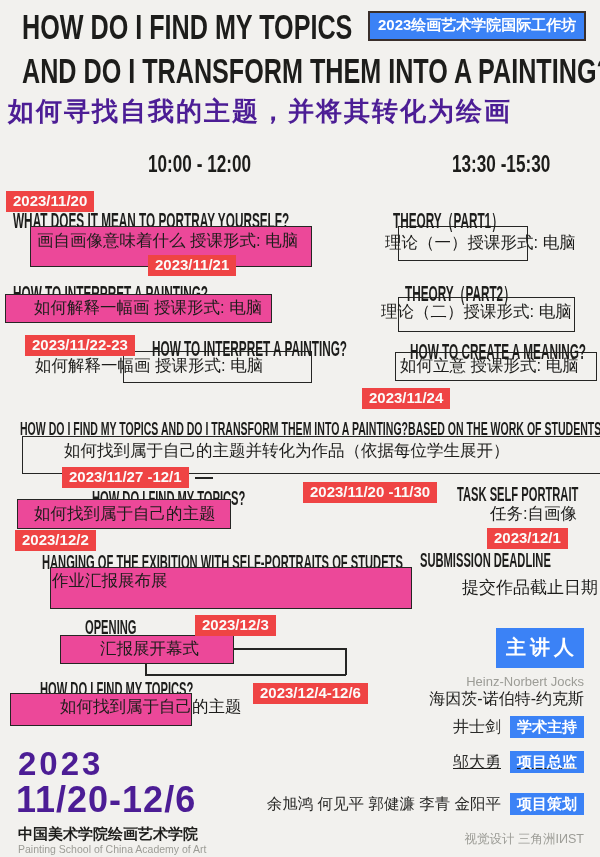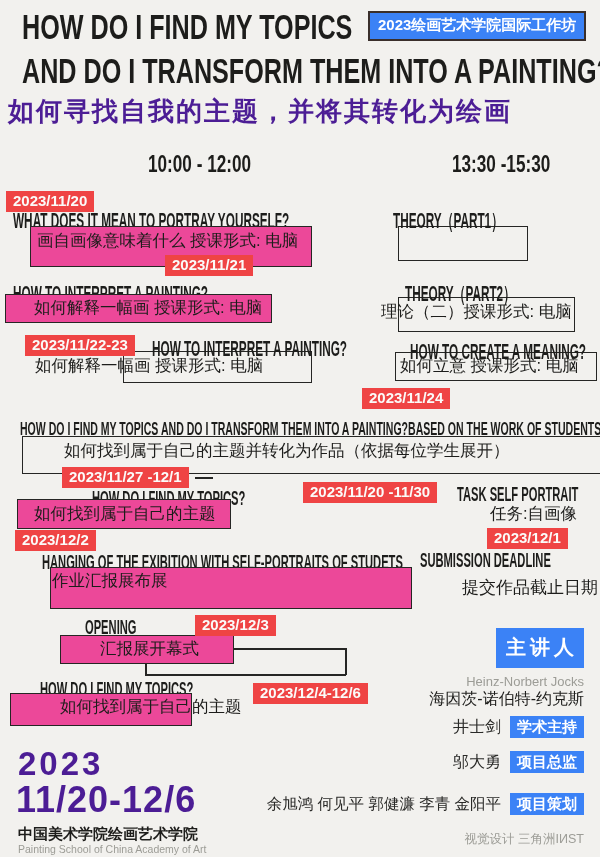--- a/index.html
+++ b/index.html
@@ -42,22 +42,23 @@
   <div class="abs time" style="left:148px;top:153px;">10:00 - 12:00</div>
   <div class="abs time" style="left:452px;top:153px;">13:30 -15:30</div>
 
   <div class="abs badge" style="left:6px;top:191px;">2023/11/20</div>
   <div class="abs e" style="left:13px;top:210px;">WHAT DOES IT MEAN TO PORTRAY YOURSELF?</div>
   <div class="abs boxf" style="left:30px;top:226px;width:280px;height:39px;">
     <div class="cjk" style="padding:3px 0 0 6px;">画自画像意味着什么 授课形式: 电脑</div>
   </div>
   <div class="abs e" style="left:393px;top:210px;">THEORY（PART1）</div>
   <div class="abs boxo" style="left:398px;top:226px;width:128px;height:33px;"></div>
+  <div class="abs cjk overtext" style="left:385px;top:232px;">理论（一）授课形式: 电脑</div>
 
-  <div class="abs badge" style="left:148px;top:255px;margin-left:17px;">2023/11/21</div>
+  <div class="abs badge" style="left:148px;top:255px;">2023/11/21</div>
   <div class="abs e" style="left:13px;top:283px;">HOW TO INTERPRET A PAINTING?</div>
   <div class="abs boxf" style="left:5px;top:294px;width:265px;height:27px;">
     <div class="cjk" style="padding:2px 0 0 28px;">如何解释一幅画 授课形式: 电脑</div>
   </div>
   <div class="abs e" style="left:405px;top:283px;">THEORY（PART2）</div>
   <div class="abs boxo" style="left:398px;top:297px;width:175px;height:33px;"></div>
   <div class="abs cjk overtext" style="left:381px;top:301px;">理论（二）授课形式: 电脑</div>
 
   <div class="abs badge" style="left:25px;top:335px;">2023/11/22-23</div>
   <div class="abs e" style="left:152px;top:338px;">HOW TO INTERPRET A PAINTING?</div>
@@ -113,21 +114,21 @@
 
   <div class="abs redbadge" style="right:16px;top:628px;font-size:20px;letter-spacing:4px;padding:6px 6px 7px 10px;">主讲人</div>
   <div class="abs mono gray" style="right:16px;top:674px;font-size:13px;">Heinz-Norbert Jocks</div>
   <div class="abs" style="right:16px;top:689px;font-size:16px;">海因茨-诺伯特-约克斯</div>
 
   <div class="abs rrow" style="right:16px;top:716px;">
     <span class="rname">井士剑</span>
     <span class="redbadge rrole">学术主持</span>
   </div>
 
-  <div class="abs rrow" style="right:16px;top:751px;">
+  <div class="abs rrow" style="right:16px;top:751px;text-decoration:underline;">
     <span class="rname">邬大勇</span>
     <span class="redbadge rrole">项目总监</span>
   </div>
 
   <div class="abs rrow" style="right:16px;top:793px;">
     <span class="rname" style="font-size:15.5px;">余旭鸿 何见平 郭健濂 李青 金阳平</span>
     <span class="redbadge rrole">项目策划</span>
   </div>
 
   <div class="abs gray" style="right:16px;top:831px;font-size:12.5px;">视觉设计 三角洲IИST</div>

